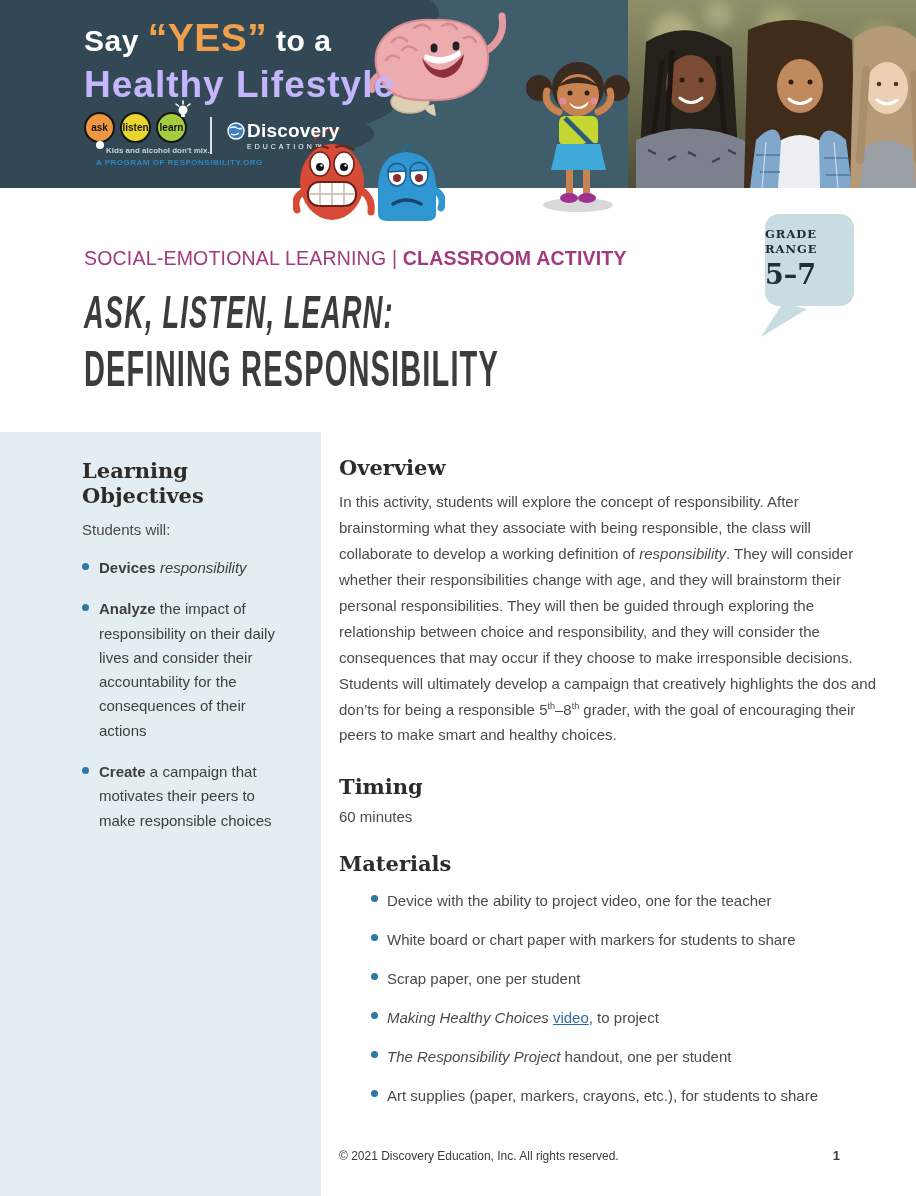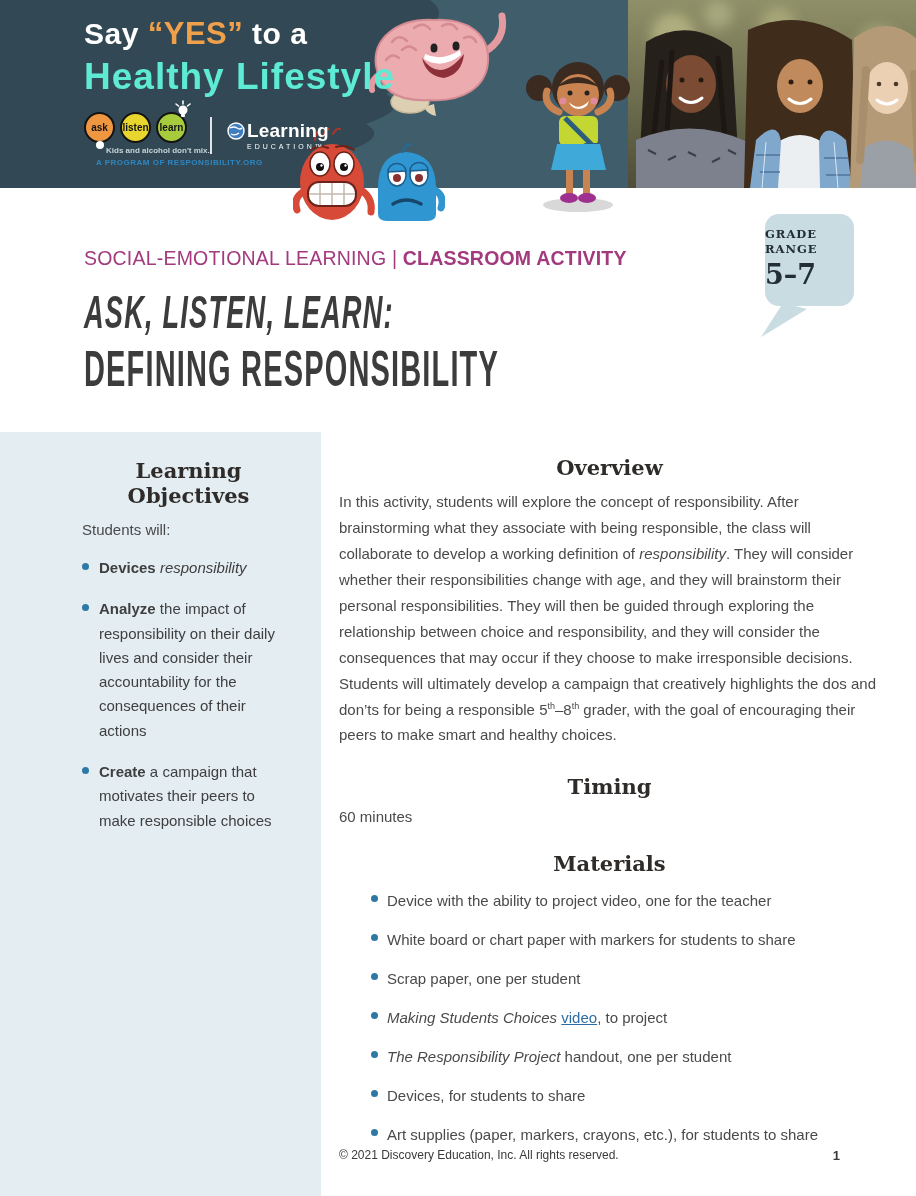--- a/index.html
+++ b/index.html
@@ -6,22 +6,22 @@
   html,body { background:#ffffff; }
   .page {
     position:relative; width:916px; height:1196px; background:#fff;
     font-family:"Liberation Sans", sans-serif; overflow:hidden;
   }
   
   .hero { position:absolute; left:0; top:0; width:916px; height:188px; background:#3f5d6b; }
   .hero-panel { position:absolute; left:0; top:0; }
   .brand { position:absolute; left:84px; top:16px; z-index:3; }
   .brand-line1 { font-size:30px; font-weight:bold; color:#ffffff; letter-spacing:.5px; }
-  .brand-line1 .yes { color:#f0a04a; font-size:31px; }
-  .brand-line2 { font-size:37px; font-weight:bold; color:#5eead4; letter-spacing:1px; margin-top:4px; }
+  .brand-line1 .yes { color:#f0a04a; font-size:39px; }
+  .brand-line2 { font-size:37px; font-weight:bold; color:#c4b5fd; letter-spacing:1px; margin-top:4px; }
   .all-logo { position:absolute; left:84px; top:112px; display:flex; gap:5px; z-index:3; }
   .all-circle { width:31px; height:31px; border-radius:50%; border:2px solid #141414;
     display:flex; align-items:center; justify-content:center;
     font-size:10px; font-weight:bold; color:#141414; }
   .c-ask { background:#ef9740;text-align:right; }
   .c-listen { background:#e8d52e; }
   .c-learn { background:#a6cb3d; }
   .bulb { position:absolute; left:174px; top:100px; z-index:3; }
   .ball { position:absolute; left:96px; top:141px; width:8px; height:8px; border-radius:50%; background:#fff; z-index:3; }
   .all-tagline { position:absolute; left:106px; top:146px; font-size:8px; color:#c7d3d8; z-index:3;font-weight:bold; }
@@ -49,21 +49,21 @@
   .eyebrow { position:absolute; left:84px; top:247px; font-size:19.5px; color:#a23a7d; letter-spacing:.2px; }
   .eyebrow .strong { font-weight:bold; }
   .doc-title { position:absolute; left:84px; top:284px; }
   .doc-title .line { display:block; font-weight:bold; color:#3c3c3c; white-space:nowrap;
     transform:scaleX(.58); transform-origin:left center; letter-spacing:2px; }
   .doc-title .l1 { font-size:47px; font-style:italic; line-height:56px; }
   .doc-title .l2 { font-size:50px; line-height:58px; }
   
   .sidebar { position:absolute; left:0; top:432px; width:321px; height:764px;
     background:#e3edf2; padding:26px 26px 0 82px; }
-  .slab-h { font-family:"DejaVu Serif", serif; font-weight:bold; font-size:21px; color:#2e2b28;text-align:center; }
+  .slab-h { font-family:"DejaVu Serif", serif; font-weight:bold; font-size:21px; color:#2e2b28; }
   .sidebar .slab-h { margin-bottom:13px; }
   .sidebar-intro { font-size:15px; color:#4a4a4a; margin-bottom:18px; }
   .obj-list { list-style:none; }
   .obj-list li { position:relative; padding-left:17px; margin-bottom:17px;
     font-size:15px; line-height:1.62; color:#3f3f3f; }
   .obj-list li::before { content:''; position:absolute; left:0; top:7px; width:7px; height:7px;
     border-radius:50%; background:#2e79a4; }
   .bold { font-weight:bold; }
   .ital { font-style:italic; }
   
@@ -74,21 +74,21 @@
   .sec { margin-top:26px; }
   .timing-value { font-size:15px; color:#4a4a4a; }
   .mat-list { list-style:none; margin-top:14px; }
   .mat-list li { position:relative; margin-left:32px; padding-left:16px; margin-bottom:18px;
     font-size:15px; line-height:1.4; color:#4a4a4a; }
   .mat-list li::before { content:''; position:absolute; left:0; top:5px; width:7px; height:7px;
     border-radius:50%; background:#2e79a4; }
   .link { color:#2e6da4; text-decoration:underline; cursor:pointer; }
   
   .footer { position:absolute; left:339px; top:1148px; width:501px;
-    display:flex; justify-content:space-between; align-items:flex-start; }
+    display:flex; justify-content:space-between; align-items:center; }
   .footer-copy { font-size:12px; color:#3a3a3a; }
   .footer-page { font-size:13px; font-weight:bold; color:#3a3a3a; }
 </style>
 </head>
 <body>
 
 <div class="page">
 
   <header class="hero">
 
@@ -117,21 +117,21 @@
     <div class="all-program">A PROGRAM OF RESPONSIBILITY.ORG</div>
 
     <div class="hero-divider"></div>
 
     <div class="discovery">
       <div class="discovery-row">
         <svg width="18" height="18" viewBox="0 0 18 18" aria-hidden="true">
           <circle cx="9" cy="9" r="8" fill="#3f7fbf" stroke="#fff" stroke-width="1.4"></circle>
           <path d="M3,6 Q7,4 10,6 Q13,8 15,6 M4,12 Q8,14 12,11" stroke="#fff" stroke-width="1.3" fill="none"></path>
         </svg>
-        <span class="discovery-name">Learning</span>
+        <span class="discovery-name">Discovery</span>
       </div>
       <div class="discovery-sub">EDUCATION™</div>
     </div>
 
     <svg class="ill brain-ill" width="155" height="112" viewBox="0 0 155 112" aria-hidden="true">
       <path d="M126,44 Q148,32 144,8" stroke="#e39aa0" stroke-width="7" fill="none" stroke-linecap="round"></path>
       <path d="M22,66 q-10,6 -8,16" stroke="#e39aa0" stroke-width="6" fill="none" stroke-linecap="round"></path>
       <ellipse cx="52" cy="94" rx="19" ry="11" fill="#dccfb2" stroke="#c9ba97" stroke-width="1.5"></ellipse>
       <path d="M66,99 q4,8 12,9 l-2,-12 Z" fill="#dccfb2"></path>
       <path d="M18,58 C14,30 40,10 76,12 C112,10 132,28 130,54 C128,80 104,94 72,92 C40,94 22,82 18,58 Z" fill="#ecabaf" stroke="#d48b92" stroke-width="2"></path>
@@ -278,23 +278,22 @@
       <h2 class="slab-h">Timing</h2>
       <p class="timing-value">60 minutes</p>
     </section>
 
     <section class="sec">
       <h2 class="slab-h">Materials</h2>
       <ul class="mat-list">
         <li>Device with the ability to project video, one for the teacher</li>
         <li>White board or chart paper with markers for students to share</li>
         <li>Scrap paper, one per student</li>
-        <li><span class="ital">Making Students Choices </span><a class="link">video</a><span>, to project</span></li>
+        <li><span class="ital">Making Healthy Choices </span><a class="link">video</a><span>, to project</span></li>
         <li><span class="ital">The Responsibility Project</span><span> handout, one per student</span></li>
-        <li>Devices, for students to share</li>
         <li>Art supplies (paper, markers, crayons, etc.), for students to share</li>
       </ul>
     </section>
   </main>
 
   <footer class="footer">
     <span class="footer-copy">© 2021 Discovery Education, Inc. All rights reserved.</span>
     <span class="footer-page">1</span>
   </footer>
 

